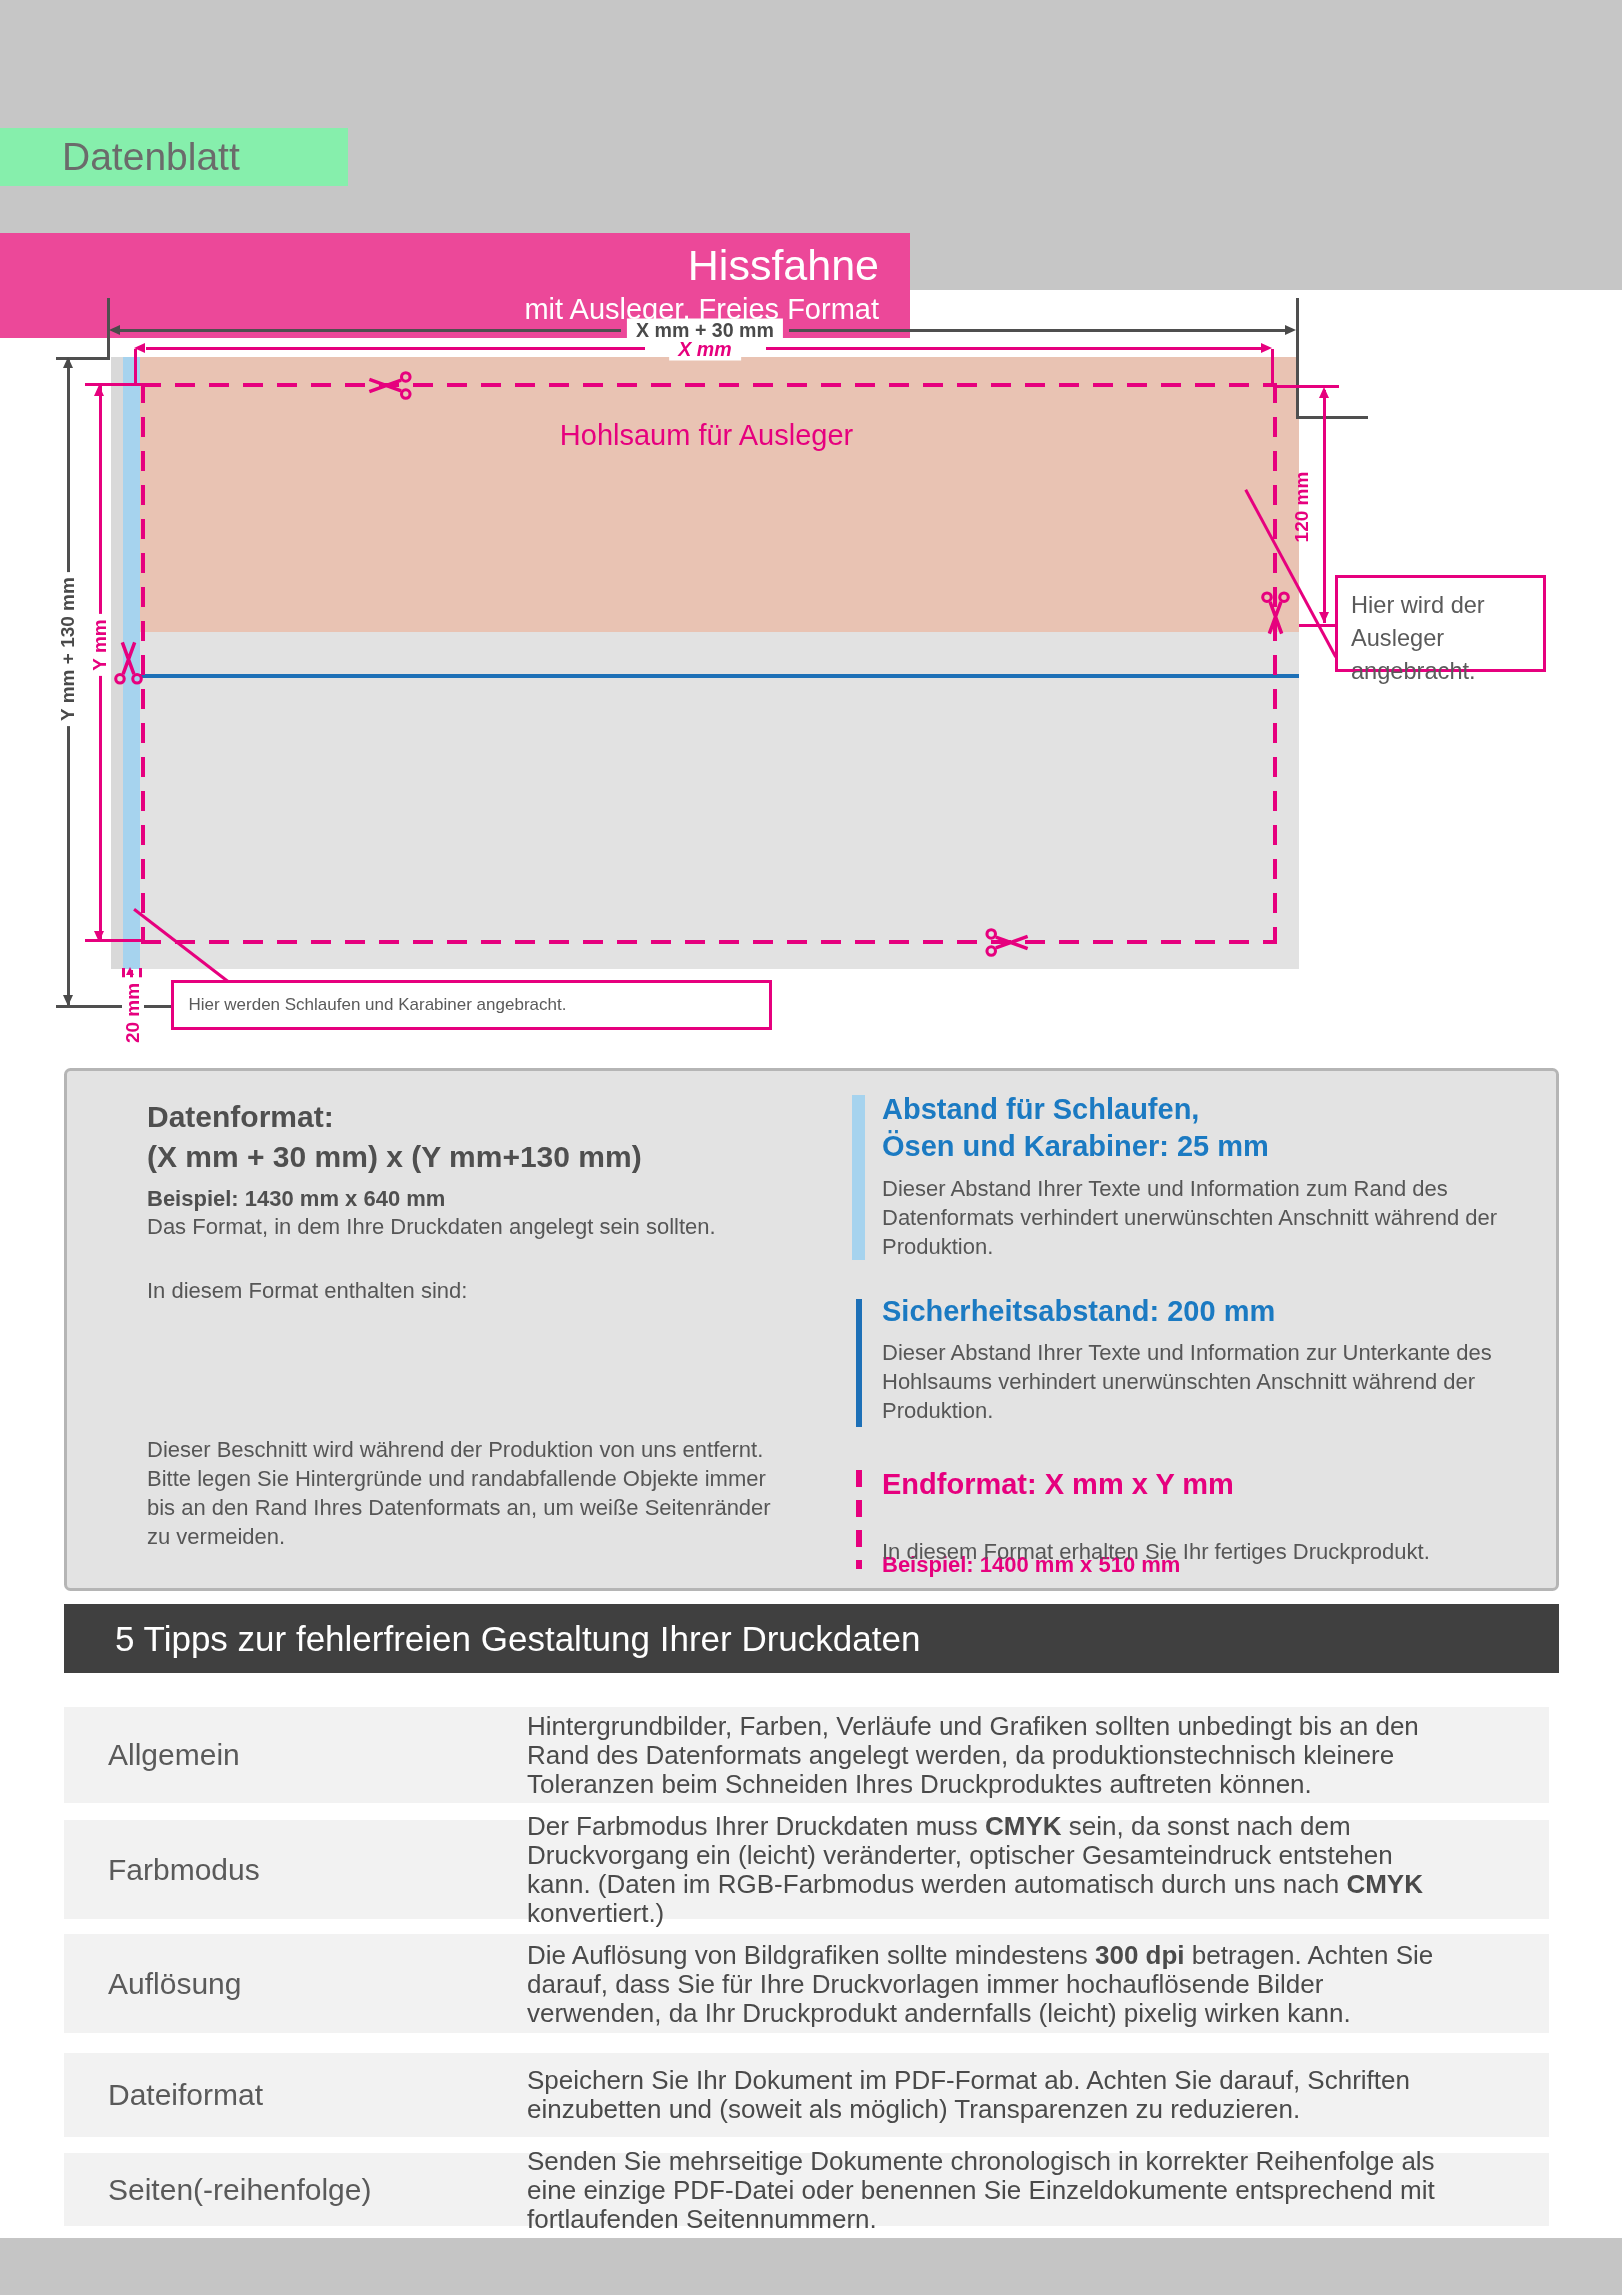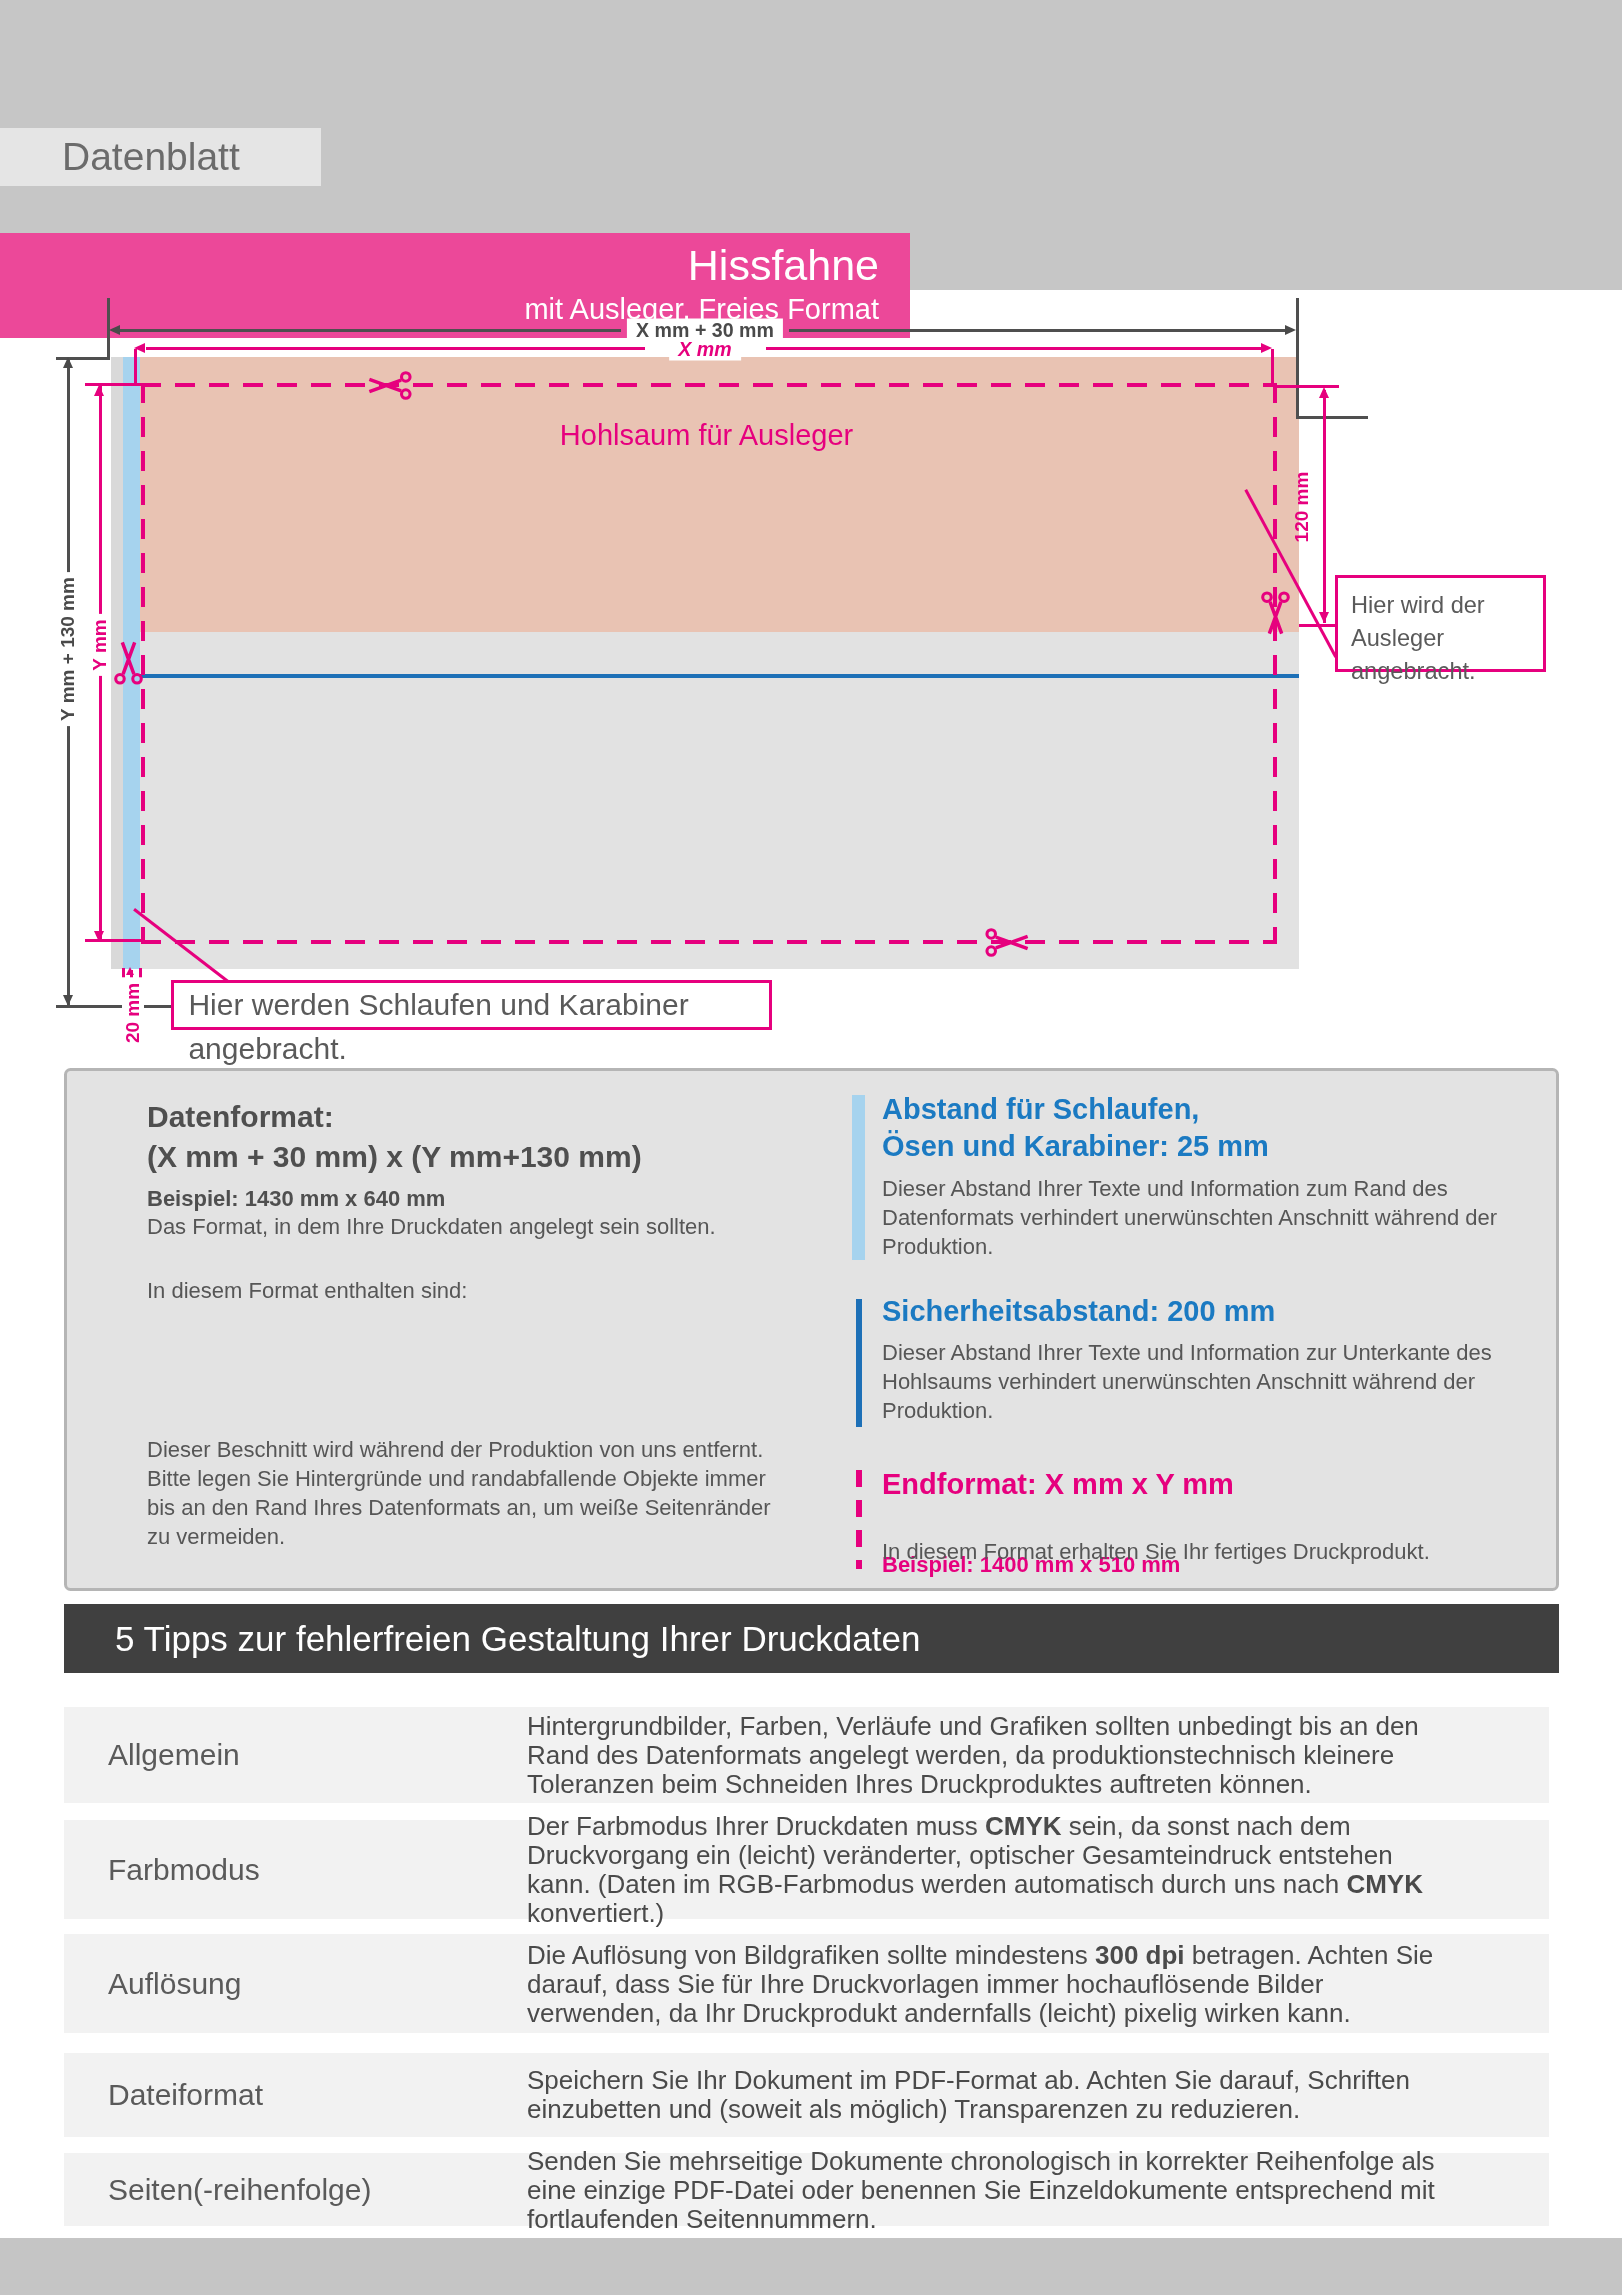--- a/index.html
+++ b/index.html
@@ -1,21 +1,21 @@
 <!DOCTYPE html>
 <html style="font-size:10.5px"><head>
 <meta charset="utf-8">
 <style>
   html,body{margin:0;padding:0;background:#fff;}
   .page{position:relative;width:1623px;height:2295px;background:#ffffff;overflow:hidden;
         font-family:"Liberation Sans",sans-serif;color:#4a4a4a;}
   .abs{position:absolute;}
   
   .top-band{position:absolute;left:0;top:0;width:1623px;height:290px;background:#c6c6c6;}
-  .doc-box{position:absolute;left:0;top:128px;width:321px;height:58px;background:#e5e5e5;}
+  .doc-box{position:absolute;left:0;top:128px;width:348px;height:58px;background:#86efac;}
   .doc-box span{display:block;padding-left:62px;line-height:58px;font-size:39px;color:#6b6b6b;}
   .title-band{position:absolute;left:0;top:185px;width:910px;height:105px;background:#ec4899;
               text-align:right;padding-right:0;box-sizing:border-box;color:#fff;margin-top:48px;}
   .title-band .t1{font-size:43px;line-height:51px;margin:6.5px 31px 0 0;}
   .title-band .t2{font-size:29px;line-height:37px;margin:0 31px 0 0;}
   
   .hl,.vl{position:absolute;background:#4f4f4f;}
   .mgbg{background:#e6007e !important;}
   .blbg{background:#1d70b7 !important;}
   .arr{position:absolute;width:0;height:0;border-style:solid;}
@@ -154,21 +154,21 @@
       <path d="M45 13 L4 28 M45 27 L4 12" fill="none" stroke="#e6007e" stroke-width="4.5"></path>
     </svg>
 
     <div class="leader" style="left:1247px;top:489px;width:190px;transform:rotate(61.7deg);"></div>
     <div class="callout" style="left:1335px;top:575px;width:211px;height:97px;padding:10.5px 0 0 13px;font-size:23.6px;line-height:33px;">
       <div>Hier wird der</div>
       <div>Ausleger angebracht.</div>
     </div>
 
     <div class="leader" style="left:135px;top:908px;width:119px;transform:rotate(37.6deg);"></div>
-    <div class="callout" style="left:171px;top:980px;width:601px;height:50px;padding-left:14.4px;font-size:30px;line-height:44px;">
+    <div class="callout" style="left:171px;top:980px;width:601px;height:50px;padding-left:14.4px;font-size:17px;line-height:44px;">
       <span>Hier werden Schlaufen und Karabiner angebracht.</span>
     </div>
   </div>
 
   <div class="info-panel">
 
     <div class="ip fs46b" style="left:80px;top:29px;">Datenformat:</div>
     <div class="ip fs46b" style="left:80px;top:69px;">(X mm + 30 mm) x (Y mm+130 mm)</div>
     <div class="ip fs34b" style="left:80px;top:113px;">Beispiel: 1430 mm x 640 mm</div>
     <div class="ip fs34" style="left:80px;top:141px;width:654px;">Das Format, in dem Ihre Druckdaten angelegt sein sollten.</div>

